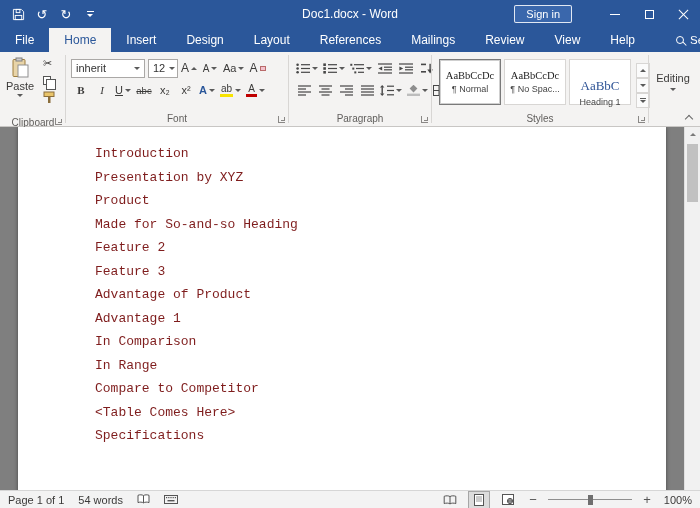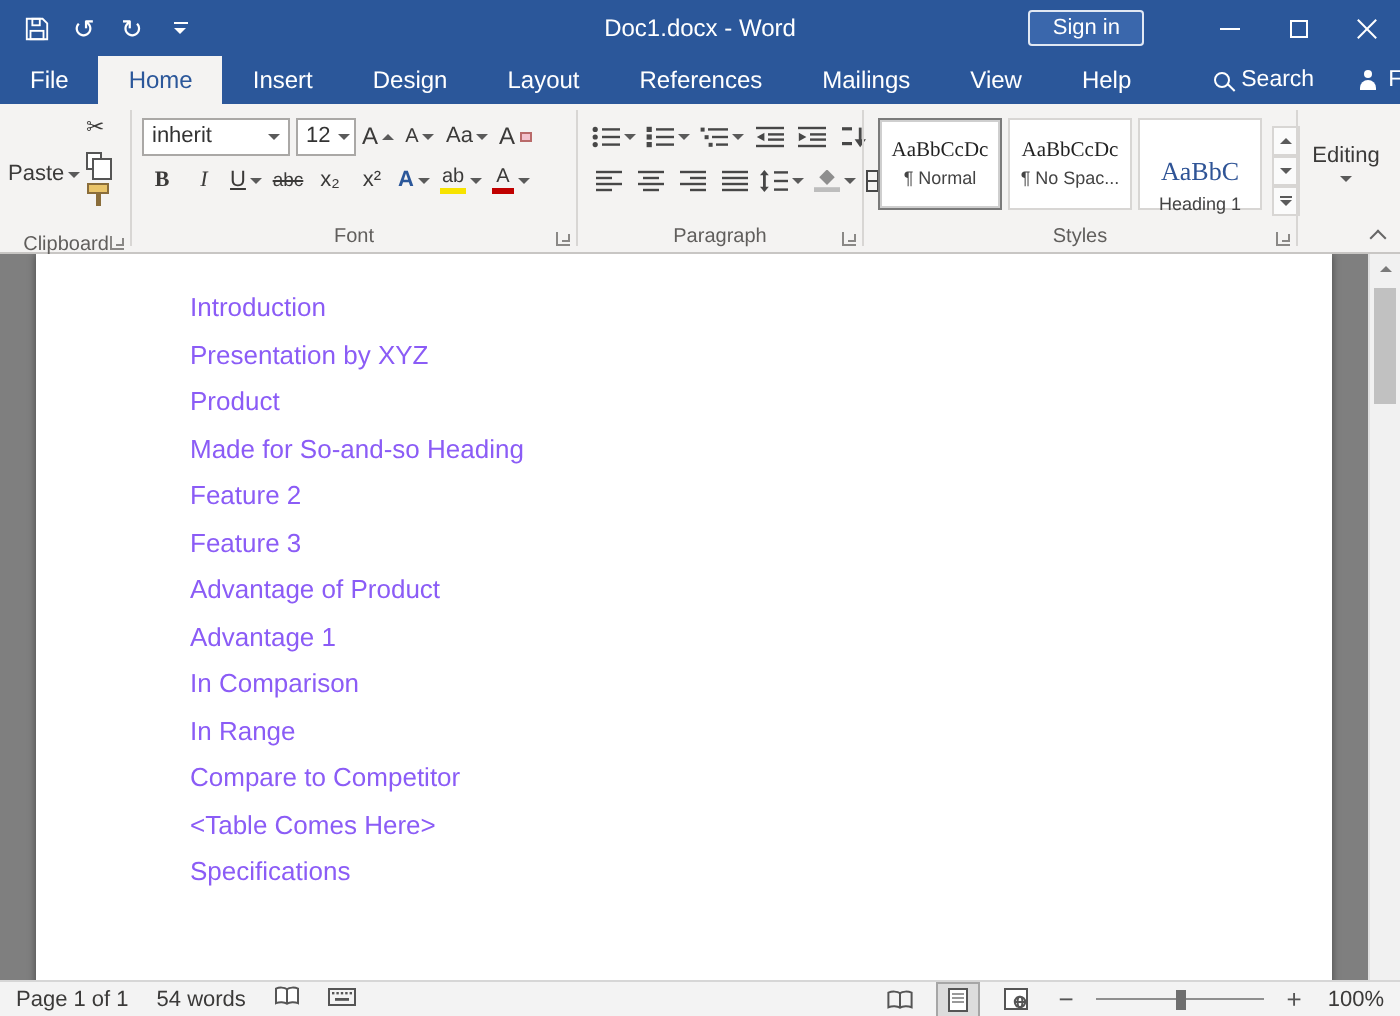--- a/index.html
+++ b/index.html
@@ -46,21 +46,21 @@
   .g-label { height:15px; position:relative; display:flex; align-items:center; justify-content:center; font-size:10px; color:#605e5c; }
   .launcher { position:absolute; right:2px; bottom:3px; width:7px; height:7px; border-left:1px solid #8a8886; border-bottom:1px solid #8a8886; }
   .launcher::after { content:""; position:absolute; left:1.5px; bottom:1.5px; width:3px; height:3px; border-right:1px solid #8a8886; border-bottom:1px solid #8a8886; }
   .vdiv { width:1px; background:#d8d6d4; margin:3px 1px; }
 
   .tri { width:0; height:0; border-left:3px solid transparent; border-right:3px solid transparent; border-top:3.5px solid #5a5a5a; display:inline-block; }
   .tri.up { border-top:none; border-bottom:3.5px solid #5a5a5a; }
   .tri.white { border-top-color:#fff; }
 
   
-  .paste { width:36px; height:62px; display:flex; flex-direction:row; align-items:center; gap:2px; padding-top:2px; font-size:11px; color:#3b3a39; }
+  .paste { width:36px; height:62px; display:flex; flex-direction:column; align-items:center; gap:2px; padding-top:2px; font-size:11px; color:#3b3a39; }
   .clip-col { display:flex; flex-direction:column; margin-left:3px; }
   .sb { height:20px; min-width:20px; display:flex; align-items:center; justify-content:center; gap:2px; color:#3b3a39; font-size:11px; padding:0 2px; }
   .clip-col .sb { height:17px; justify-content:flex-start; }
   .ic-copy { position:relative; width:8px; height:9px; border:1px solid #555; background:#fff; display:inline-block; }
   .ic-copy::after { content:""; position:absolute; left:2px; top:2px; width:8px; height:9px; border:1px solid #555; background:#fff; }
 
   
   .font-body { display:flex; flex-direction:column; gap:2px; padding:3px 3px 0 4px; }
   .f-row { display:flex; align-items:center; gap:1px; }
   .combo { border:1px solid #aaa8a6; background:#fff; height:19px; display:flex; align-items:center; gap:4px; font-size:11px; color:#333; padding:0 4px; justify-content:space-between; }
@@ -94,21 +94,21 @@
 
   
   .editing-btn { width:46px; height:58px; display:flex; flex-direction:column; align-items:center; justify-content:center; gap:4px; font-size:11px; color:#3b3a39; }
   .collapse-ribbon { position:absolute; right:8px; bottom:5px; width:7px; height:7px; }
   .collapse-ribbon::before { content:""; position:absolute; left:1px; top:2px; width:5px; height:5px; border-left:1.4px solid #666; border-top:1.4px solid #666; transform:rotate(45deg); }
 
   
   .docarea { flex:1; background:#7f7f7f; position:relative; overflow:hidden; }
   .doc-canvas { position:absolute; left:0; right:16px; top:0; bottom:0; overflow:hidden; }
   .page { width:648px; margin:0 auto; height:420px; background:#fff; box-shadow:0 0 4px rgba(0,0,0,.45); padding:20px 40px 0 77px; }
-  .page p { font-family:Liberation Sans, sans-serif; font-size:13px; line-height:14px; margin:0 0 9.5px 0; color:#8b5cf6; }
+  .page p { font-family:Liberation Mono, monospace; font-size:13px; line-height:14px; margin:0 0 9.5px 0; color:#7f1d1d; }
 
   .vscroll { position:absolute; right:0; top:0; bottom:0; width:16px; background:#f1f1f1; border-left:1px solid #e0e0e0; }
   .vs-up { width:16px; height:15px; display:flex; align-items:center; justify-content:center; }
   .vs-up .tri.up { border-bottom-color:#7a7a7a; }
   .vs-thumb { position:absolute; left:2px; right:2px; top:17px; height:58px; background:#c1c1c1; }
 
   
   .statusbar { height:18px; background:#f3f3f3; border-top:1px solid #d6d6d6; display:flex; align-items:center; font-size:11px; color:#3b3a39; padding:0 8px; gap:14px; flex:0 0 auto; }
   .sb-left { display:flex; align-items:center; gap:14px; }
   .sb-right { margin-left:auto; display:flex; align-items:center; gap:9px; }
@@ -164,20 +164,21 @@
   </header>
 
   <nav class="tabbar">
     <div class="tab">File</div>
     <div class="tab active">Home</div>
     <div class="tab">Insert</div>
     <div class="tab">Design</div>
     <div class="tab">Layout</div>
     <div class="tab">References</div>
     <div class="tab">Mailings</div>
+    <div class="tab">Review</div>
     <div class="tab">View</div>
     <div class="tab">Help</div>
     <div class="searchbox">
       <span class="mag"></span>
       <span>Search</span>
     </div>
     <div class="spacer"></div>
     <div class="share">
       <span class="person"></span>
       <span>File</span>

